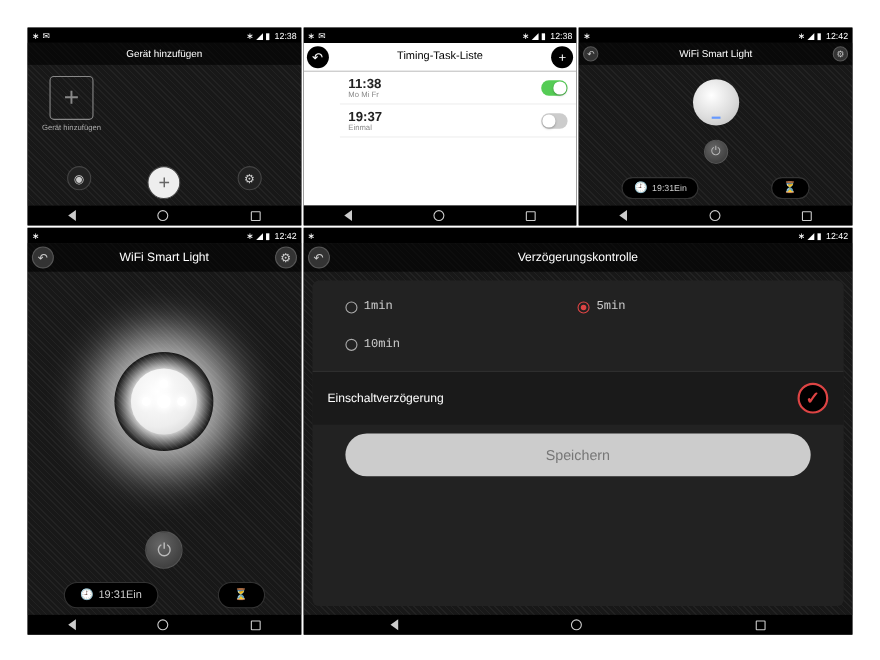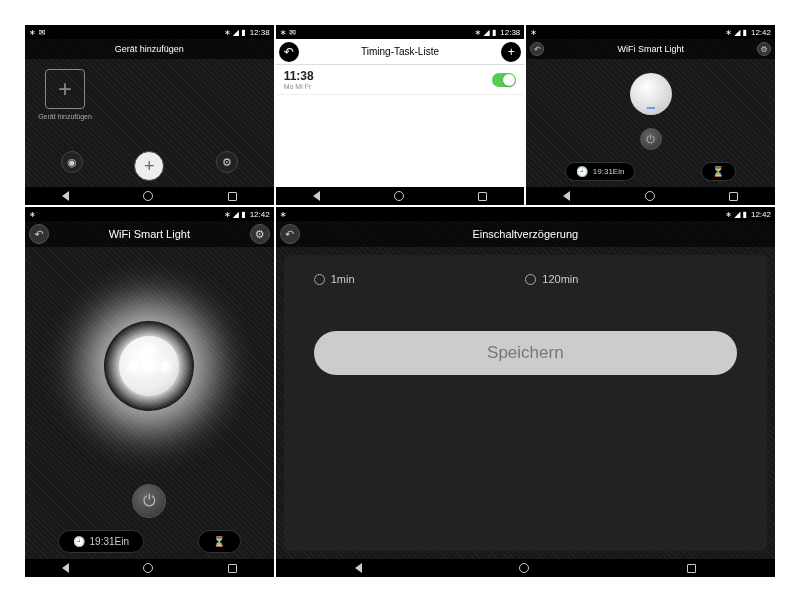--- a/index.html
+++ b/index.html
@@ -50,41 +50,41 @@
   
   .circ-row{display:flex;justify-content:space-around;padding:6px 10px;}
   .circ-btn{width:22px;height:22px;border-radius:50%;background:#222;border:1px solid #444;display:flex;align-items:center;justify-content:center;color:#ccc;font-size:11px;}
   .circ-btn.big{width:30px;height:30px;background:#eee;color:#666;font-size:18px;}
 
   
   .header-white{height:26px;background:#fff;border-bottom:1px solid #ddd;display:flex;align-items:center;justify-content:center;font-size:10px;color:#000;position:relative;}
   .header-white .hb{position:absolute;top:50%;transform:translateY(-50%);width:20px;height:20px;border-radius:50%;background:#000;color:#fff;display:flex;align-items:center;justify-content:center;font-size:12px;}
   .header-white .hb.left{left:3px;} .header-white .hb.right{right:3px;}
   .list{flex:1;background:#fff;overflow:hidden;}
-  .list-item{display:flex;align-items:center;justify-content:space-between;padding:4px 8px;border-bottom:1px solid #eee;}
+  .list-item{display:flex;align-items:center;justify-content:space-between;padding:4px 8px;border-bottom:1px solid #eee;margin-left:33px;}
   .list-item .tm{font-size:12px;font-weight:600;color:#222;}
   .list-item .sub{font-size:7px;color:#888;}
   .toggle{width:24px;height:14px;border-radius:7px;background:#ccc;position:relative;}
   .toggle.on{background:#5c5;}
   .toggle .knob{position:absolute;width:12px;height:12px;border-radius:50%;background:#fff;top:1px;left:1px;box-shadow:0 1px 2px rgba(0,0,0,.3);}
   .toggle.on .knob{left:11px;}
 
   
   .phone.wide .content{padding:0;}
   .delay-panel{flex:1;background:#222;margin:8px;border-radius:6px;display:flex;flex-direction:column;color:#ccc;font-size:11px;overflow:hidden;}
-  .radio-grid{display:grid;grid-template-columns:1fr 1fr;padding:4px 30px;row-gap:22px;margin-bottom:14px;}
+  .radio-grid{display:grid;grid-template-columns:1fr 1fr;padding:4px 30px;row-gap:22px;margin-bottom:14px;font-family:Liberation Mono, monospace;}
   .radio{display:flex;align-items:center;gap:6px;}
   .radio .r{width:11px;height:11px;border:1.5px solid #aaa;border-radius:50%;display:flex;align-items:center;justify-content:center;}
   .radio.sel .r{border-color:#d44;}
   .radio.sel .r::after{content:'';width:5px;height:5px;background:#d44;border-radius:50%;}
   .custom-row{display:flex;align-items:center;gap:10px;padding:0 30px 14px;}
   .custom-row input{width:70px;height:18px;background:#333;border:1px solid #555;border-radius:3px;}
   .status-row{display:flex;align-items:center;justify-content:space-between;padding:10px 14px;background:#1a1a1a;color:#fff;border-top:1px solid #333;}
   .check-btn{width:28px;height:28px;border-radius:50%;border:2px solid #d44;background:#000;display:flex;align-items:center;justify-content:center;color:#d44;font-size:16px;font-weight:bold;}
-  .save-btn{margin:28px 30px;background:#ccc;color:#777;text-align:center;padding:12px;border-radius:24px;font-size:17px;}
+  .save-btn{margin:8px 30px;background:#ccc;color:#777;text-align:center;padding:12px;border-radius:24px;font-size:13px;}
 
   
   .add-tile{width:60px;margin:10px;display:flex;flex-direction:column;align-items:center;gap:4px;}
   .add-plus{width:40px;height:40px;border:1.5px solid #888;border-radius:4px;color:#888;display:flex;align-items:center;justify-content:center;font-size:24px;font-weight:100;}
   .add-label{color:#aaa;font-size:7px;text-align:center;}
   .statusL{display:flex;gap:3px;font-size:8px;color:#fff;margin-right:auto;}
 </style>
 </head>
 <body>
 
@@ -140,20 +140,29 @@
       <div class="list">
         <div class="list-item">
           <div>
               <div class="tm">11:38</div>
               <div class="sub">Mo Mi Fr</div>
             </div>
           <div class="toggle on">
               <div class="knob"></div>
             </div>
         </div>
+        <div class="list-item">
+          <div>
+              <div class="tm">19:37</div>
+              <div class="sub">Einmal</div>
+            </div>
+          <div class="toggle">
+              <div class="knob"></div>
+            </div>
+        </div>
       </div>
     </div>
     <div class="nav-bar">
       <div class="nav-tri"></div>
       <div class="nav-circ"></div>
       <div class="nav-sq"></div>
     </div>
   </div>
 
   <div class="phone">
@@ -242,32 +251,40 @@
     <div class="status-bar">
       <span class="statusL">
           <span>∗</span>
         </span>
       <span>∗ ◢ ▮</span>
         <span>12:42</span>
     </div>
     <div class="content bg-carbon">
       <div class="header-dark">
         <div class="header-btn left">↶</div>
-        <span>Einschaltverzögerung</span>
+        <span>Verzögerungskontrolle</span>
       </div>
       <div class="delay-panel">
         <div class="radio-grid" style="margin-top:14px;">
           <div class="radio">
               <div class="r"></div>
               <span>1min</span>
             </div>
+          <div class="radio sel">
+              <div class="r"></div>
+              <span>5min</span>
+            </div>
           <div class="radio">
               <div class="r"></div>
-              <span>120min</span>
-            </div>
+              <span>10min</span>
+            </div>
+        </div>
+        <div class="status-row">
+          <span>Einschaltverzögerung</span>
+          <div class="check-btn">✓</div>
         </div>
         <div class="save-btn">Speichern</div>
       </div>
     </div>
     <div class="nav-bar">
       <div class="nav-tri"></div>
       <div class="nav-circ"></div>
       <div class="nav-sq"></div>
     </div>
   </div>

